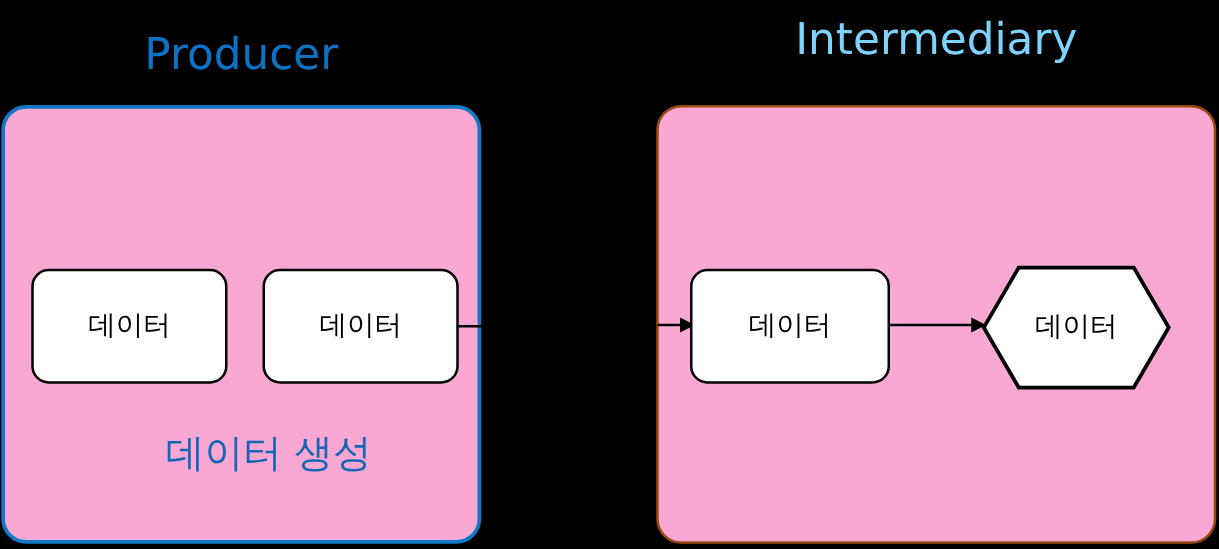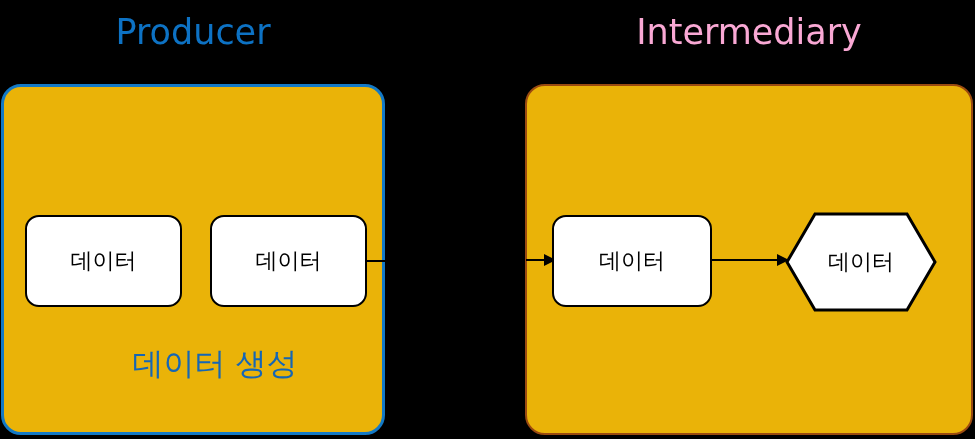--- a/index.html
+++ b/index.html
@@ -28,33 +28,34 @@
     line-height: 44px;
     font-weight: 400;
     text-align: center;
     white-space: nowrap;
     letter-spacing: 0px;
   }
   #title-producer {
     left: 1px;
     width: 384px;
     color: #0d72c4;
+    margin-top: 12px;
   }
   #title-intermediary {
     left: 525px;
     width: 448px;
-    color: #f9a8d4;
+    color: #7dd3fc;
   }
 
   
   .panel {
     position: absolute;
     top: 84px;
     height: 351px;
-    background: #eab308;
+    background: #f9a8d4;
     border-radius: 20px;
     box-sizing: border-box;
   }
   #panel-producer {
     left: 1px;
     width: 384px;
     border: 3px solid #1379c6;
   }
   #panel-intermediary {
     left: 525px;

